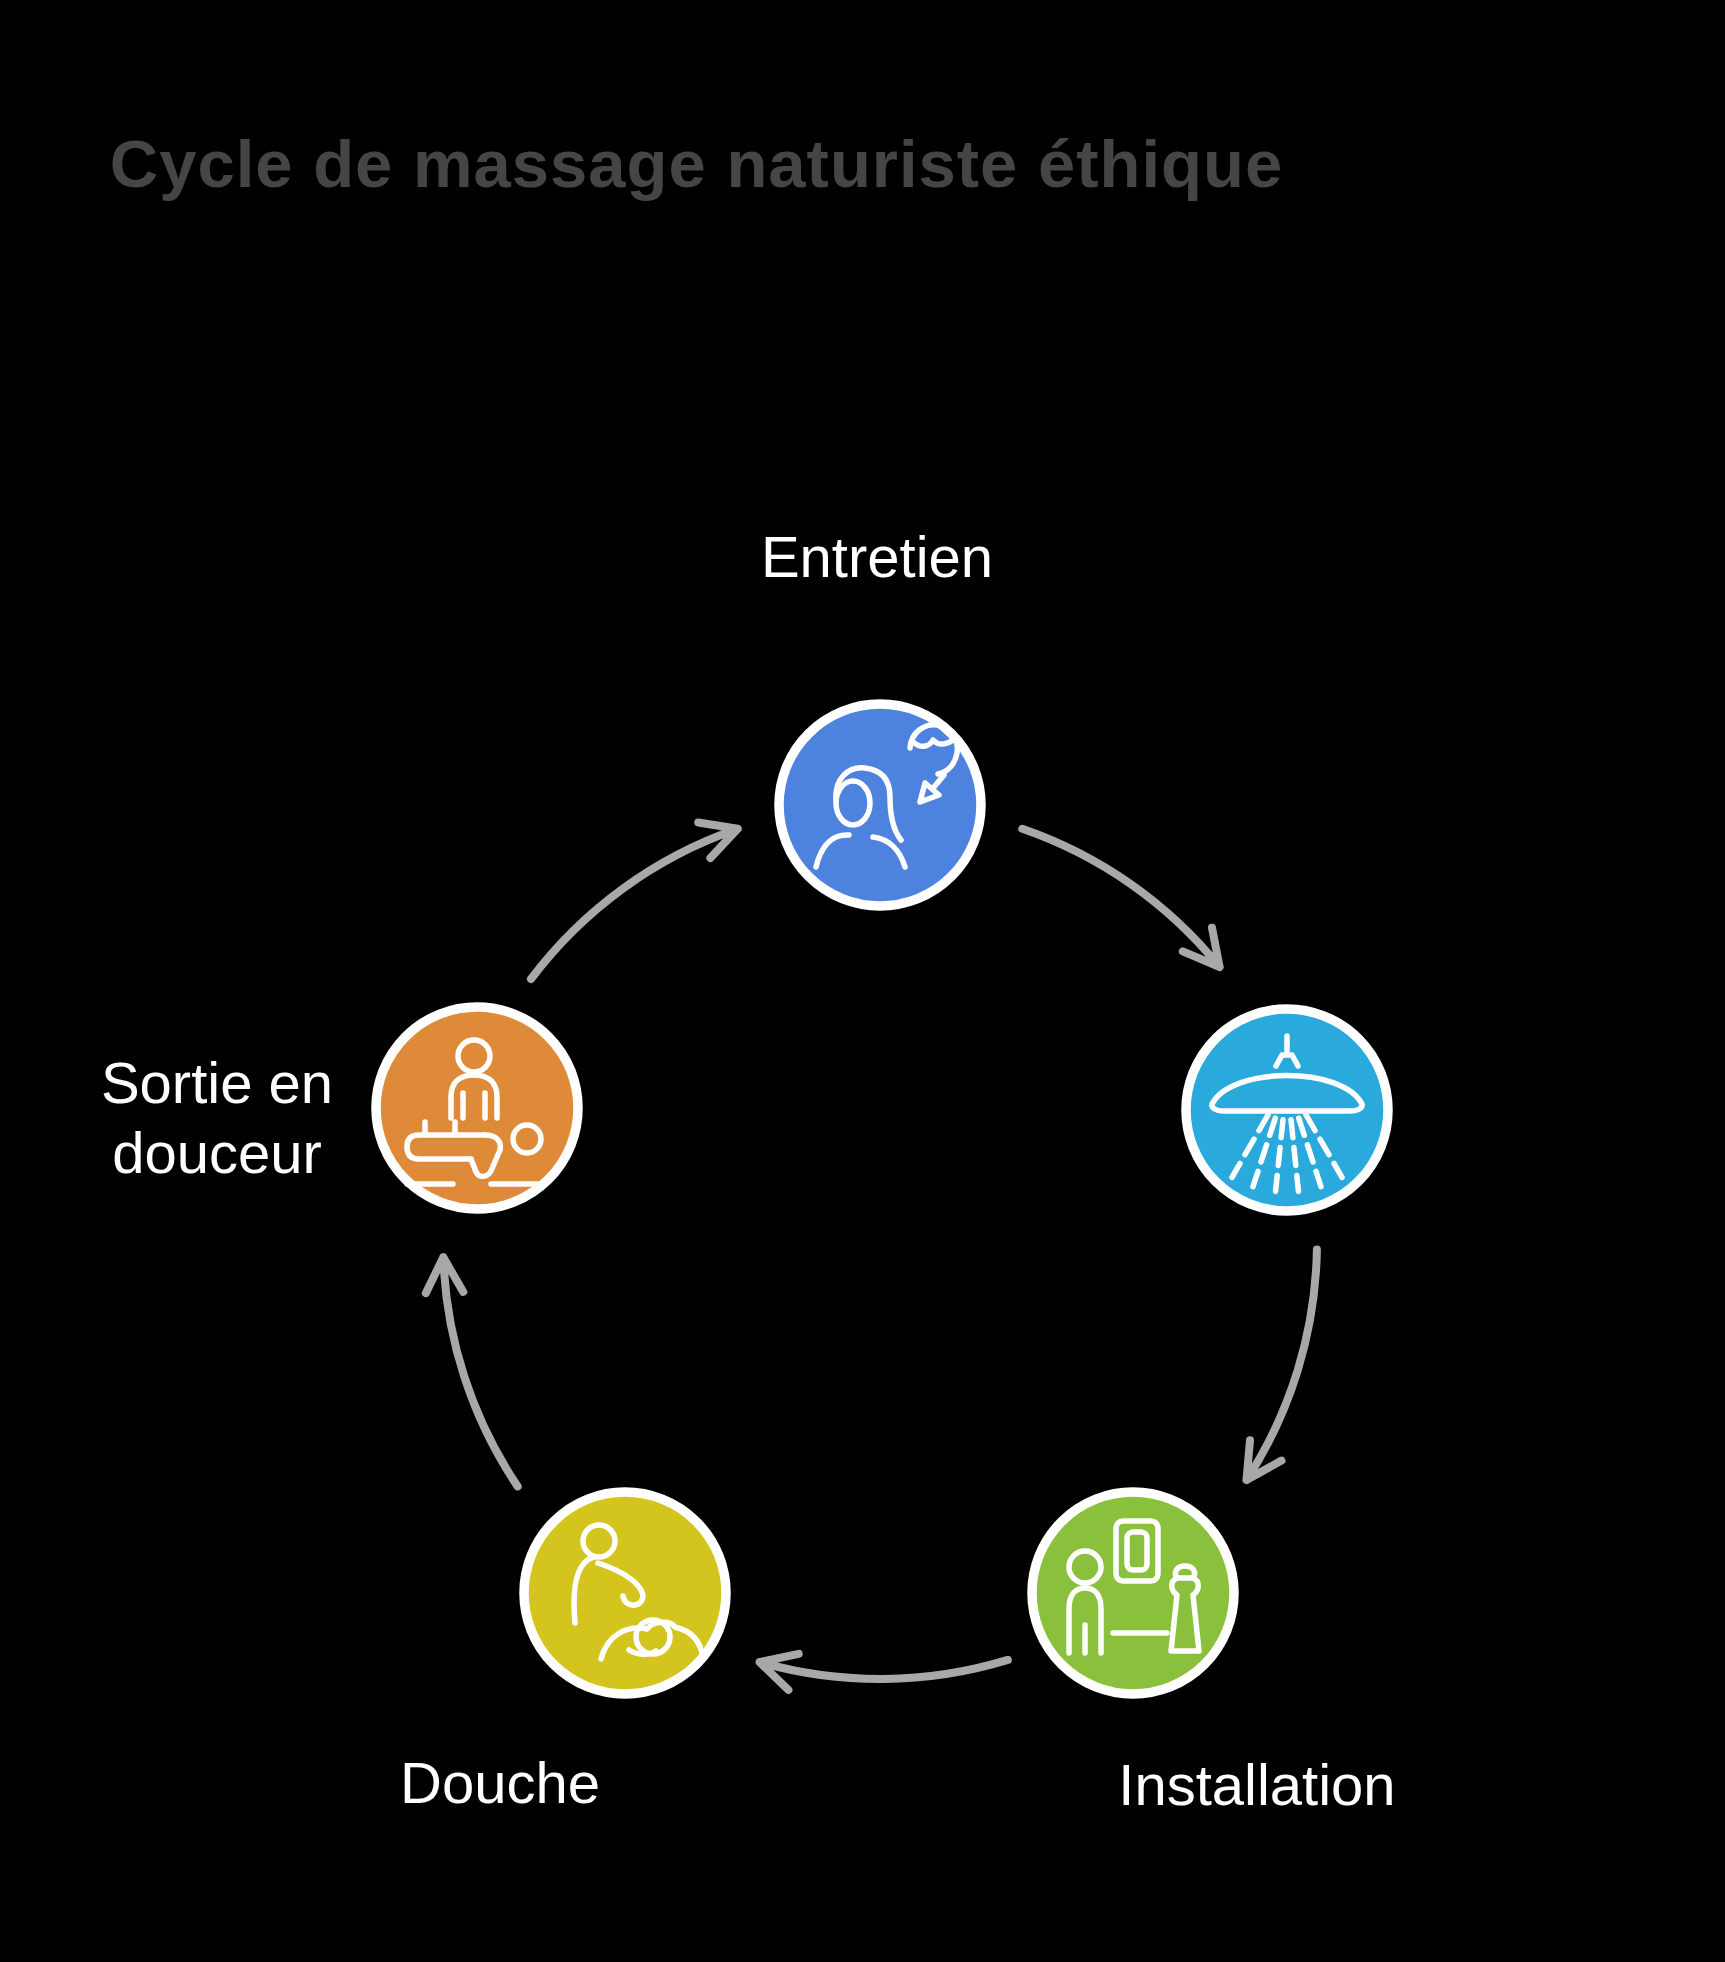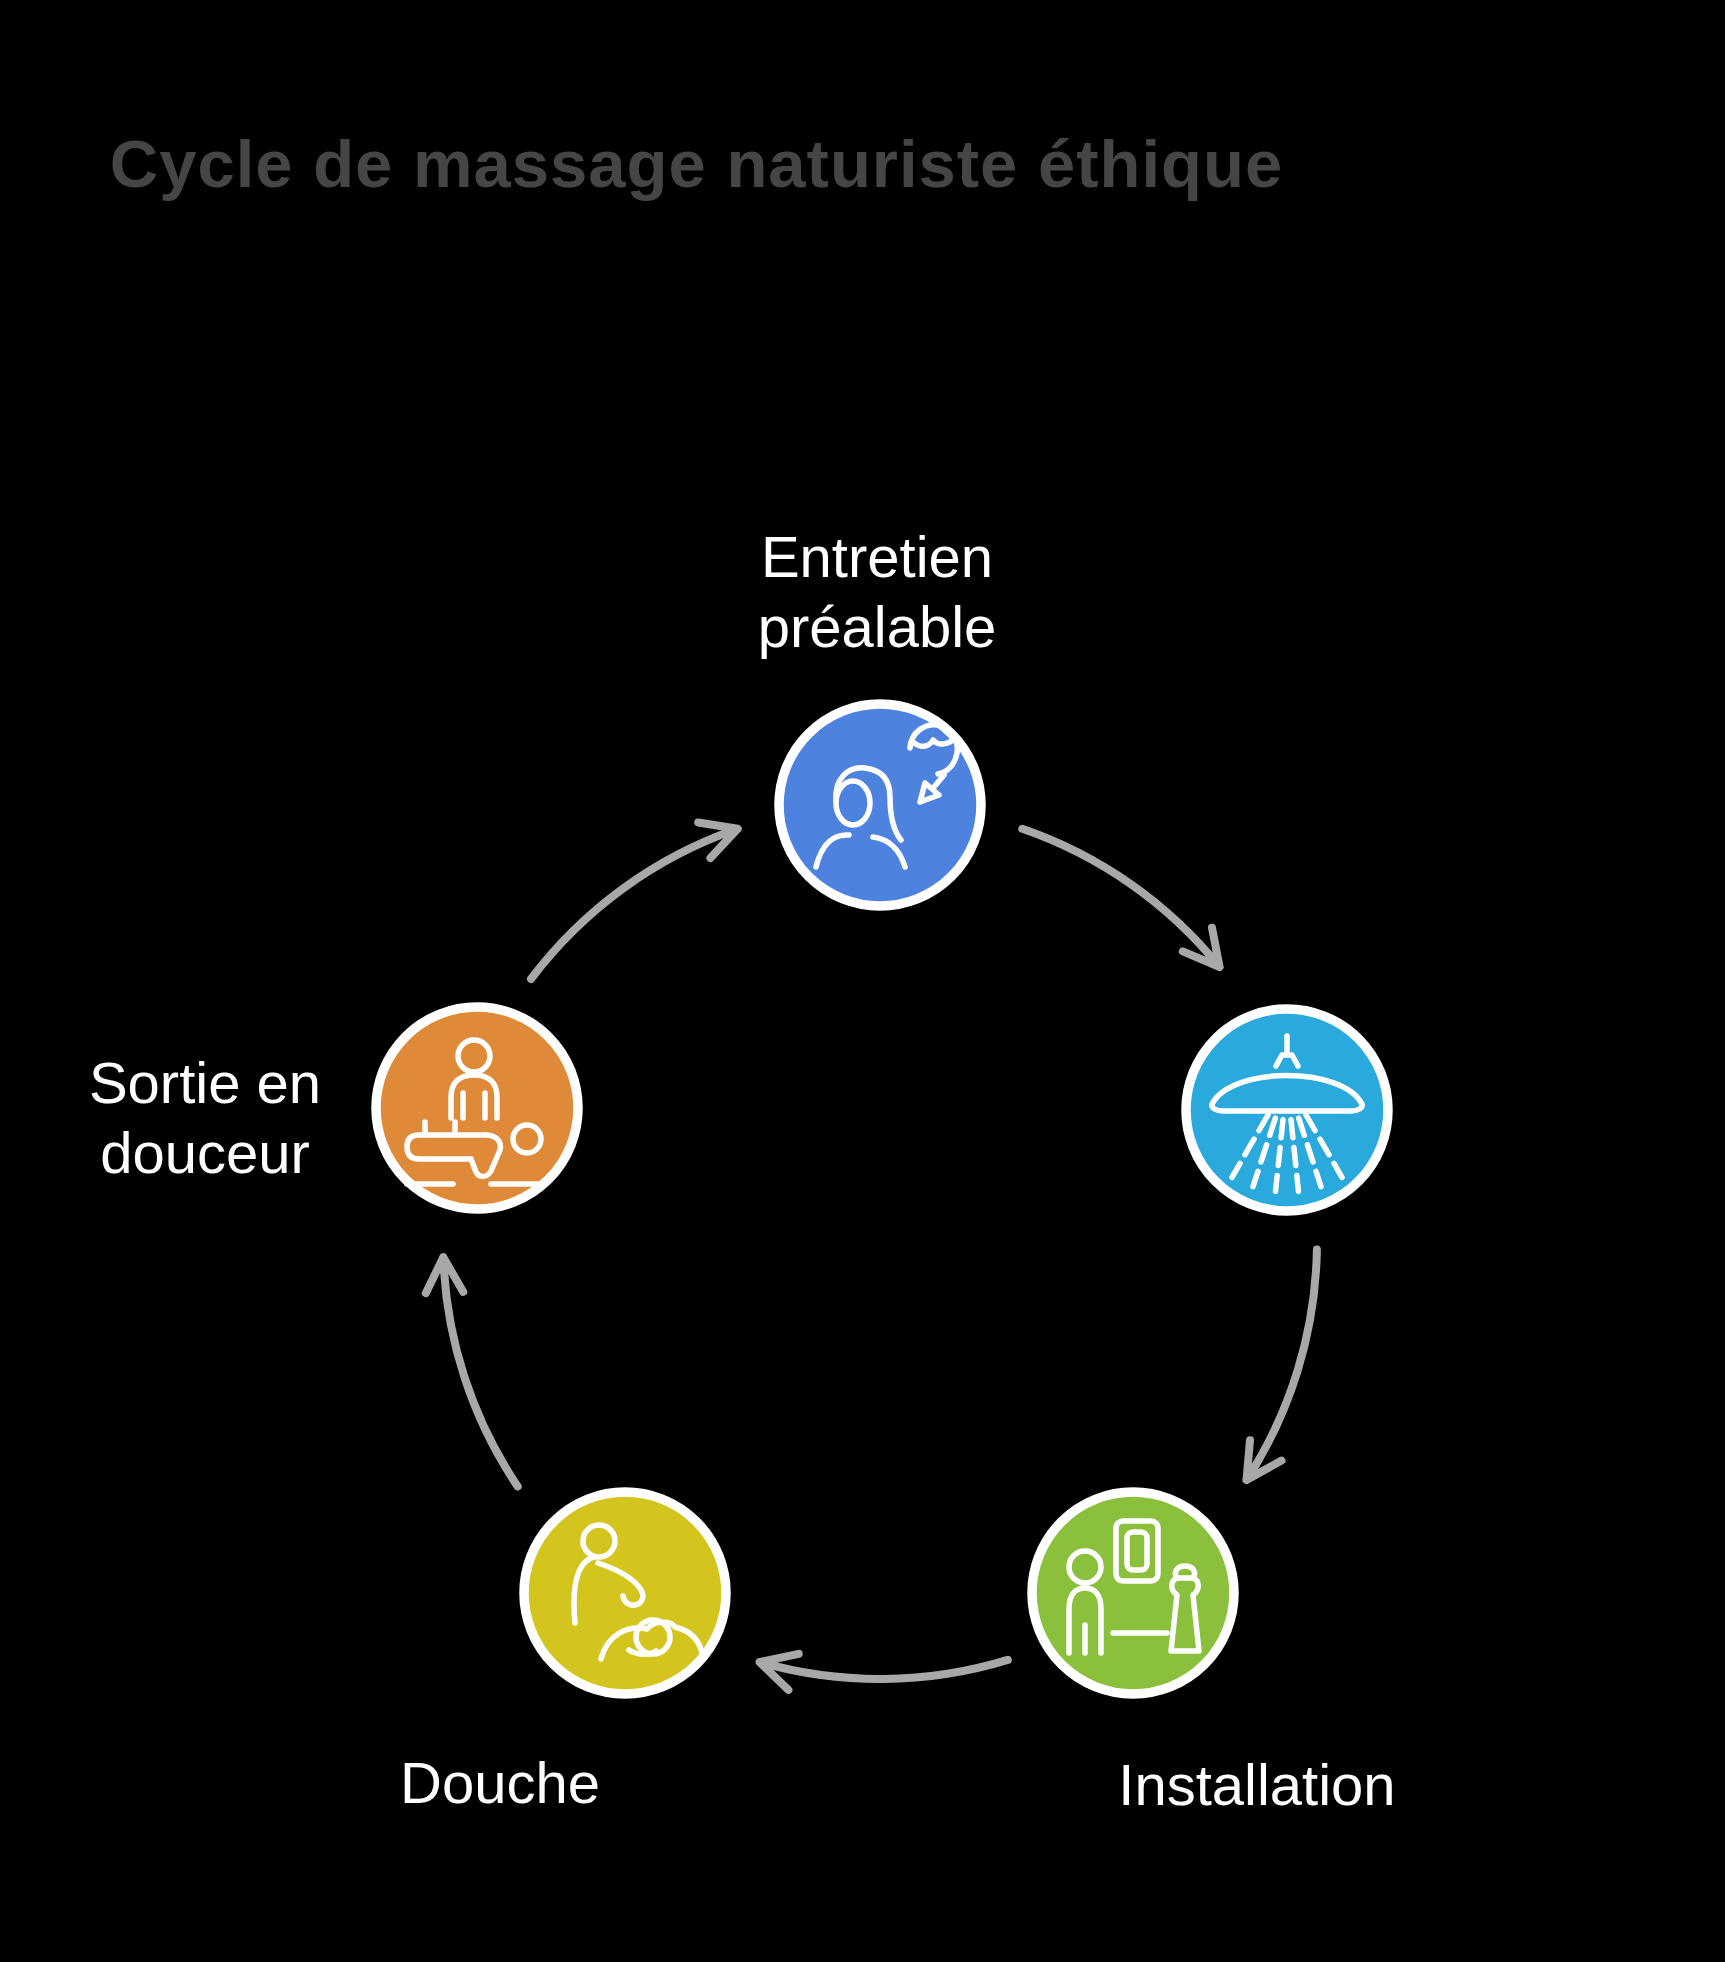--- a/index.html
+++ b/index.html
@@ -13,21 +13,21 @@
     letter-spacing:1px;line-height:1.2;
   }
   .diagram{position:absolute;left:0;top:0;width:1725px;height:1962px;}
   .label{position:absolute;font-size:58px;line-height:70px;color:#ffffff;}
   .label span{display:block;}
   .center{text-align:center;}
   .lbl-entretien{left:627px;top:522px;width:500px;}
   .lbl-douche{left:1447px;top:1078px;}
   .lbl-installation{left:1007px;top:1750px;width:500px;}
   .lbl-massage{left:250px;top:1748px;width:500px;}
-  .lbl-sortie{left:0px;top:1048px;width:410px;}
+  .lbl-sortie{left:12px;top:1048px;width:410px;}
 </style>
 </head>
 <body>
 
 <div class="stage">
 
   <h1 class="title">Cycle de massage naturiste éthique</h1>
 
   <svg class="diagram" viewBox="0 0 1725 1962">
 
@@ -91,21 +91,20 @@
         <path d="M8 27 H-58 C-66 27 -70 31 -70 39 C-70 47 -66 51 -58 51 H-6"></path>
         <path d="M8 27 C19 27 25 33 23 42 L14 63 C10 70 2 70 -1 64 L-6 51"></path>
         <circle cx="50" cy="31" r="14"></circle>
         <path d="M-70 76 H-24 M14 76 H68"></path>
       </g>
     </g>
   </svg>
 
   <div class="label center lbl-entretien">
     <span>Entretien</span>
-    <span>préalable</span>
   </div>
 
 
   <div class="label center lbl-installation">
     <span>Installation</span>
   </div>
 
   <div class="label center lbl-massage">
     <span>Douche</span>
   </div>

